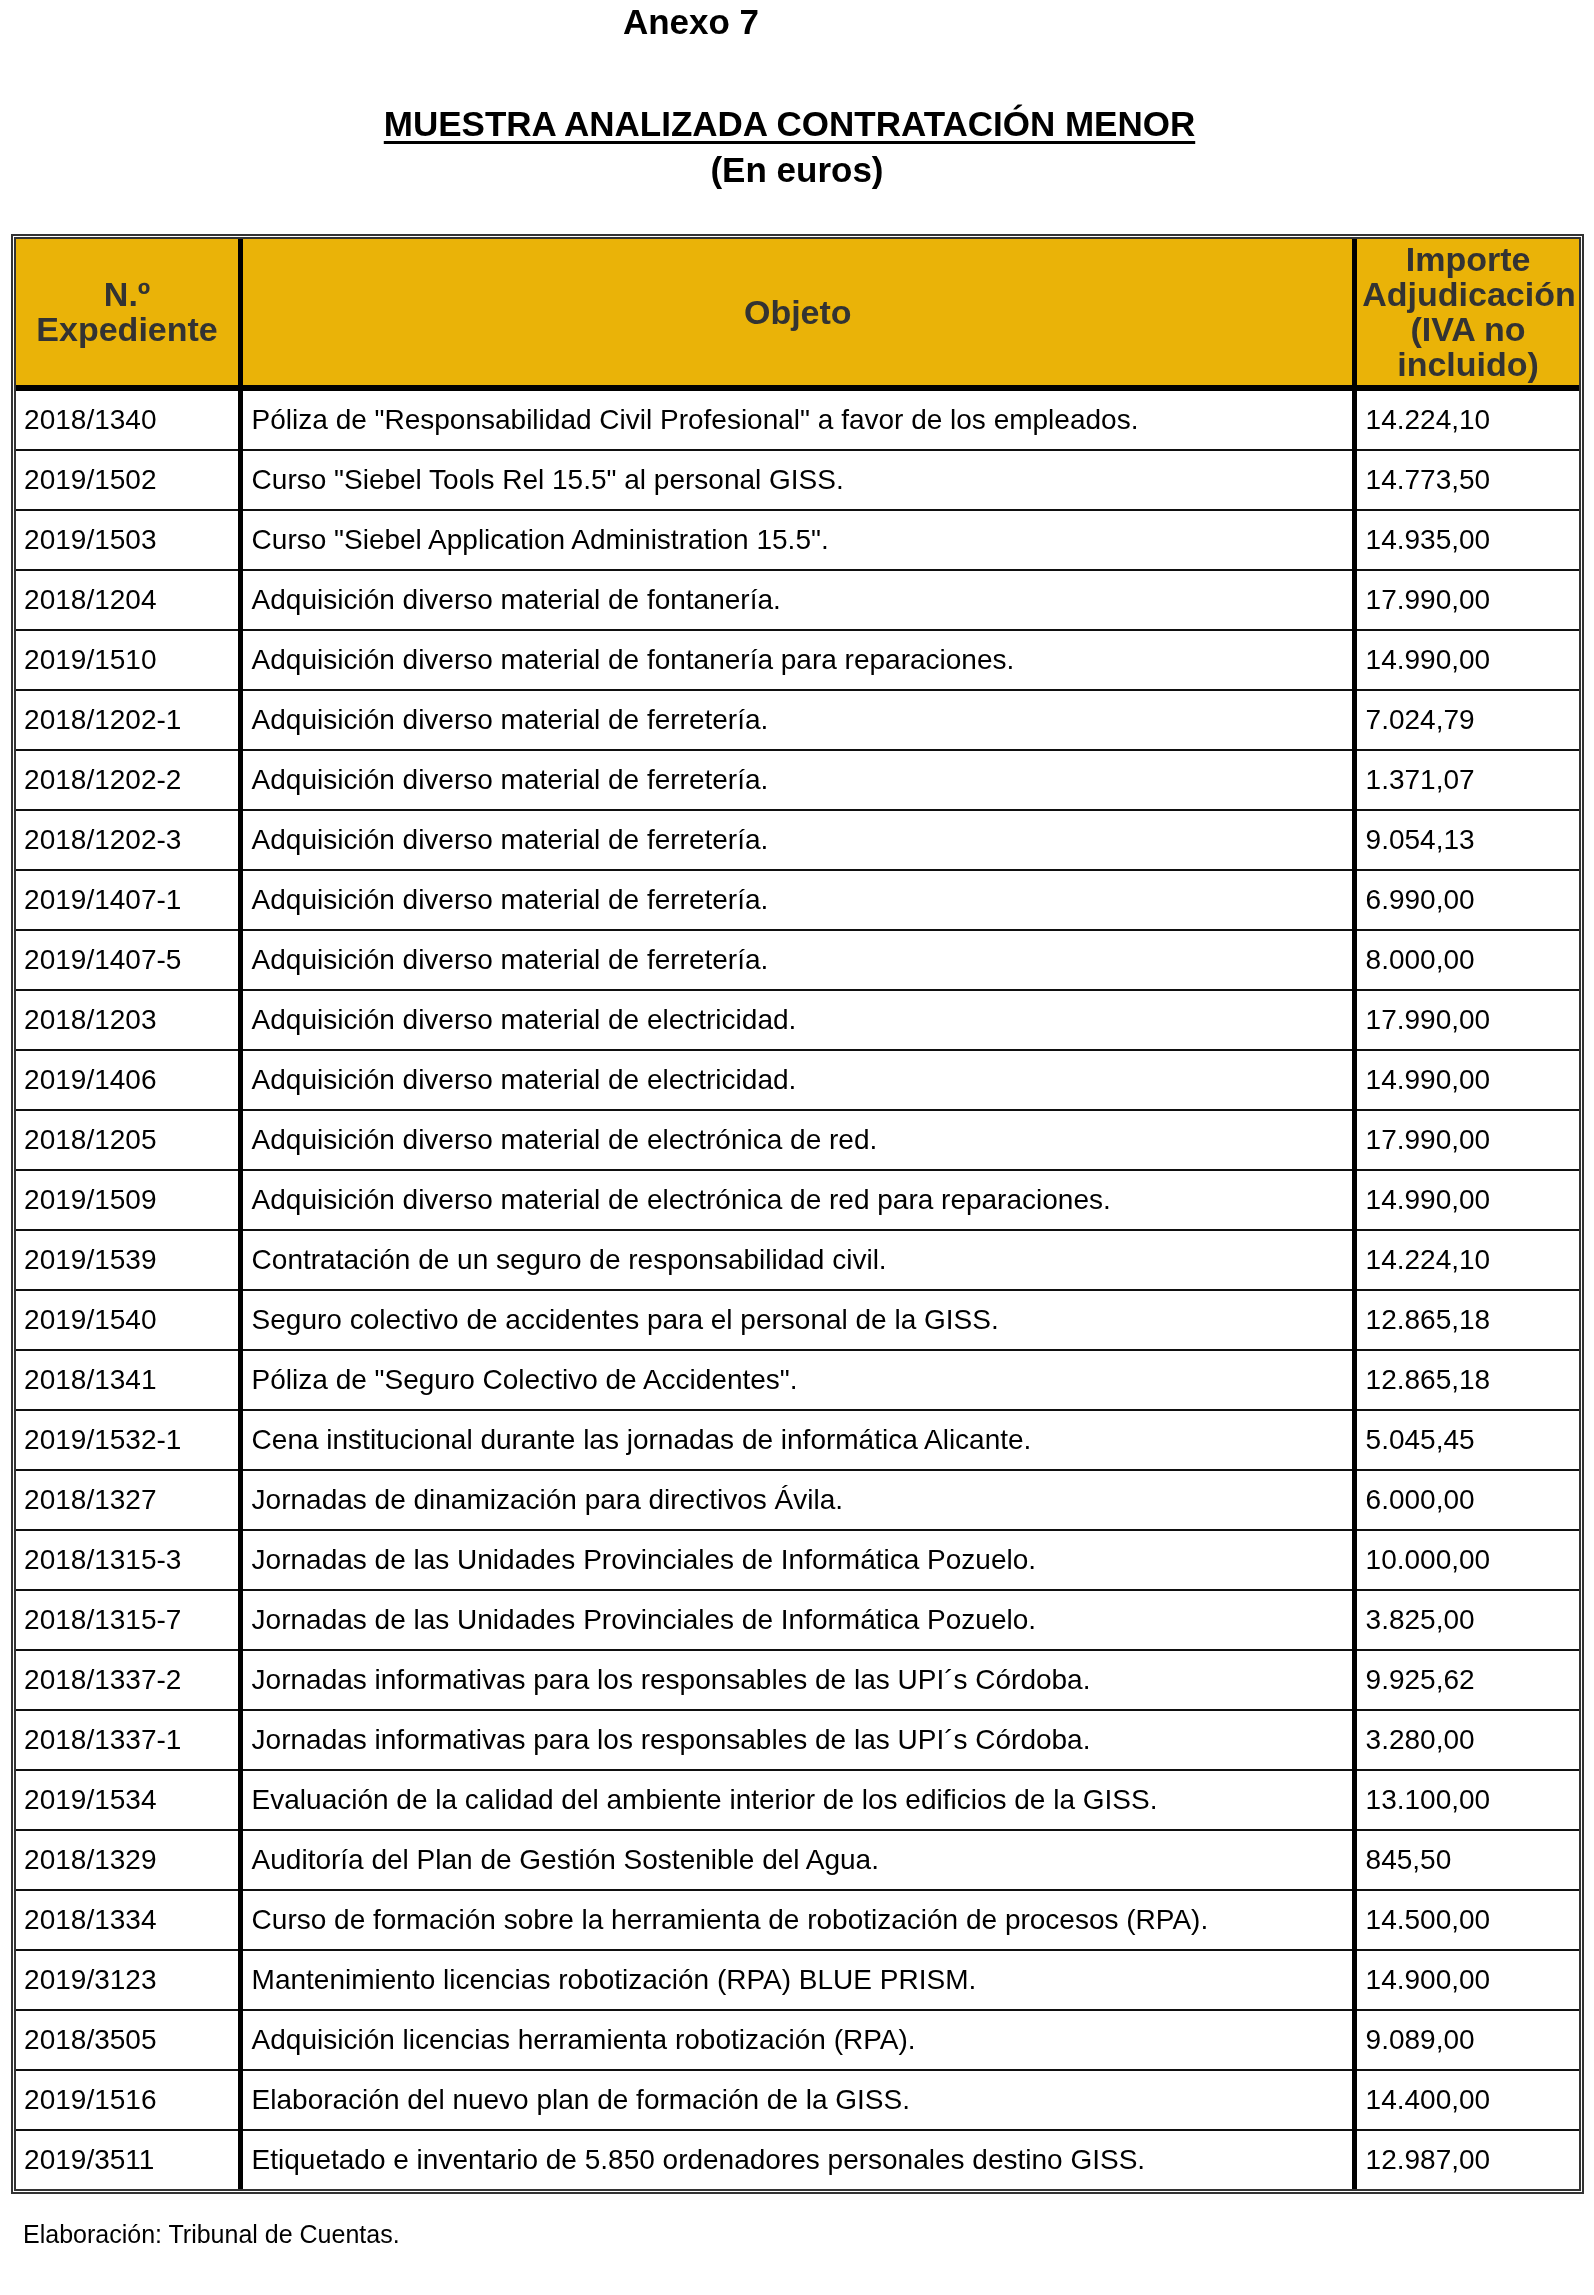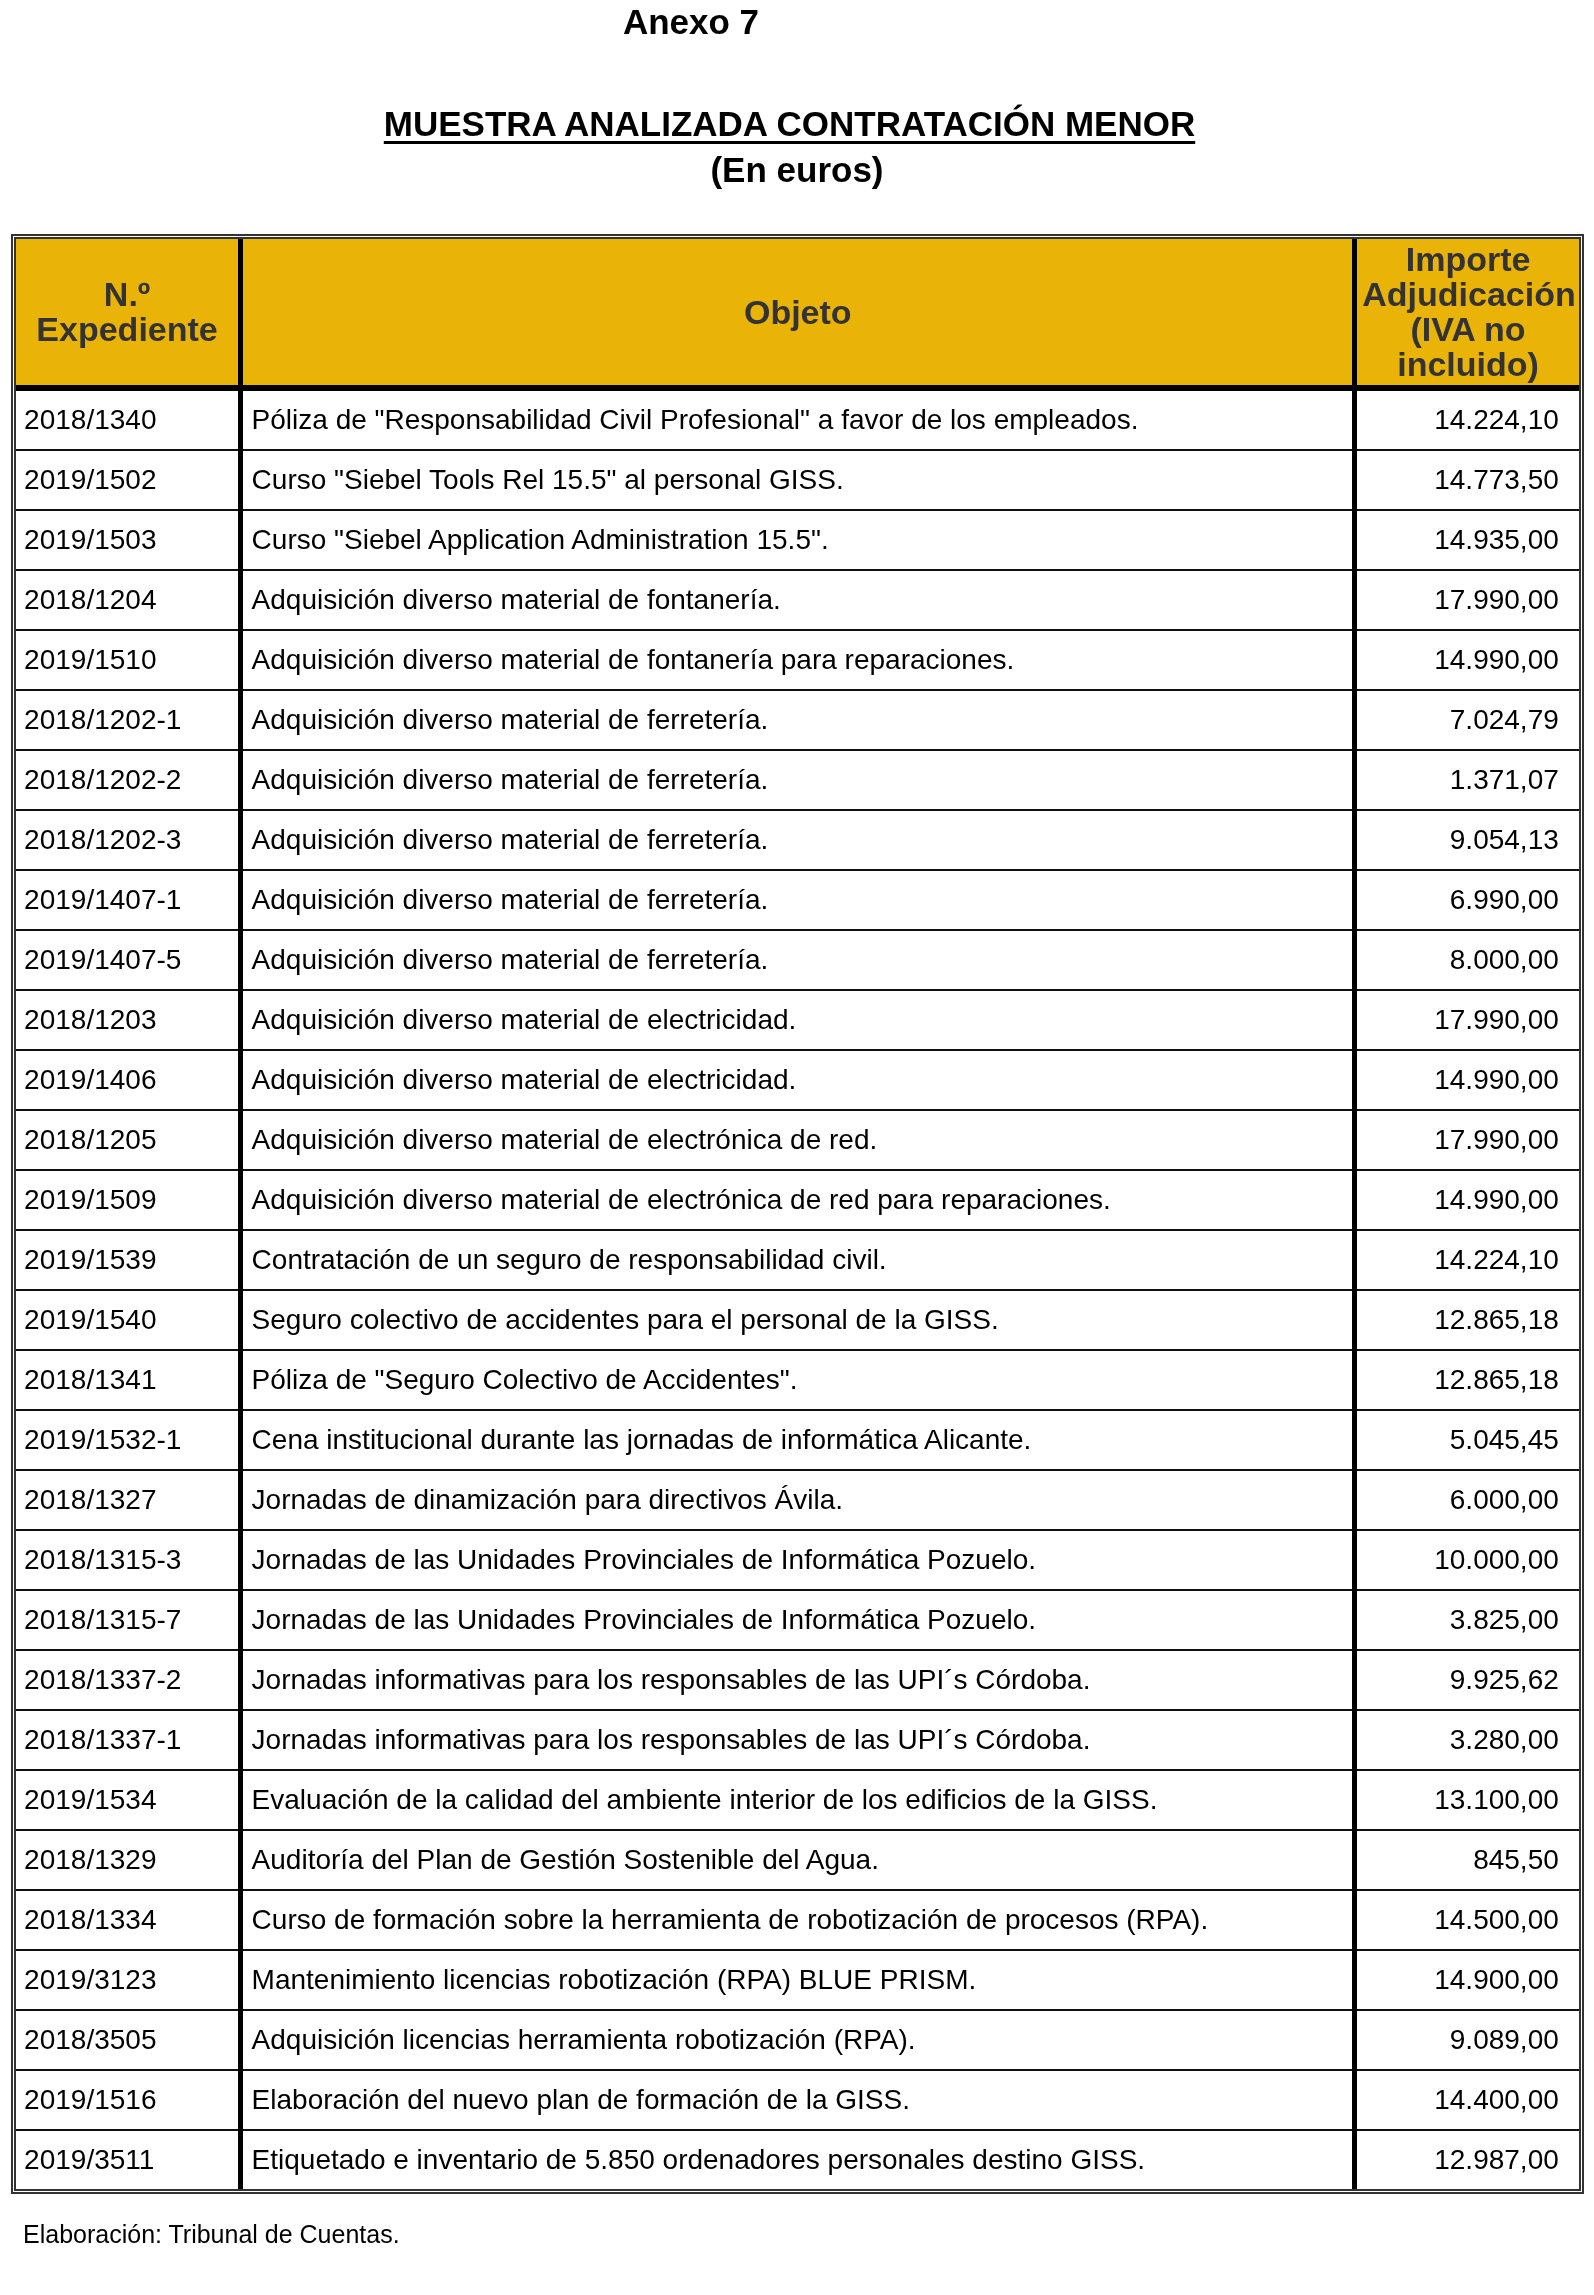--- a/index.html
+++ b/index.html
@@ -16,21 +16,21 @@
                 border:5px double #333; box-sizing:border-box; }
   table { border-collapse:collapse; width:100%; table-layout:fixed; }
   col.c1 { width:225px; } col.c3 { width:224px; }
   thead th { background:#eab308; color:#333; font-weight:bold; font-size:34px;
              line-height:35px; height:146px; padding:0 5px; 
              vertical-align:middle; border-bottom:6.6px solid #000; }
   th + th, td + td { border-left:5px solid #000; }
   tbody td { height:58px; font-size:28px; padding:0 8.3px; white-space:nowrap;
              border-top:2.5px solid #111; vertical-align:middle; }
   tbody tr:first-child td { border-top:none; }
-  td.amt { text-align:right; padding-right:20px; }
+  td.amt { text-align:left; padding-right:20px; }
   .footer { position:absolute; left:23px; top:2219px; font-size:25px; line-height:30px;text-align:center; }
 </style>
 </head>
 <body>
 
 <div class="annex">Anexo 7</div>
 <div class="title"><span>MUESTRA ANALIZADA CONTRATACIÓN MENOR</span></div>
 <div class="subtitle">(En euros)</div>
 
 <div class="table-wrap">

